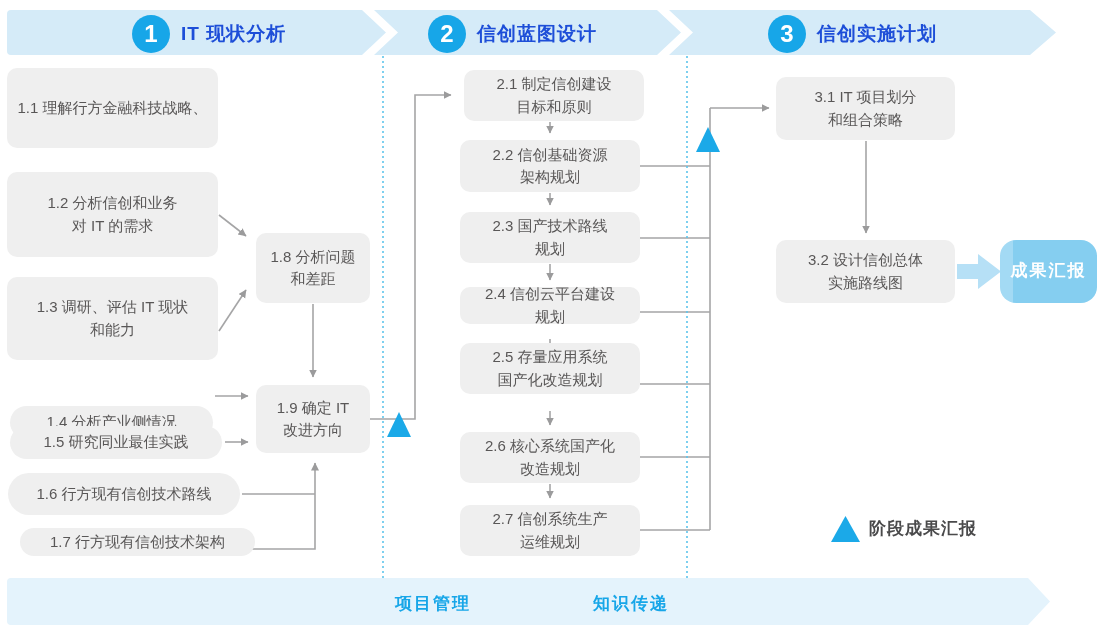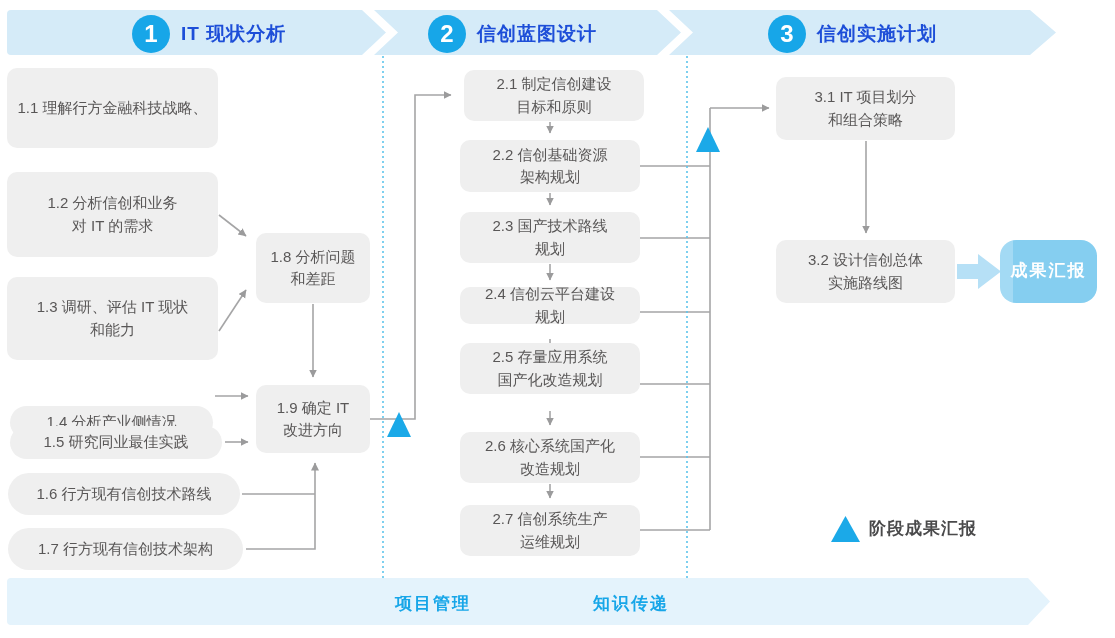--- a/index.html
+++ b/index.html
@@ -118,21 +118,21 @@
   </div>
   <div class="gbox pill" style="left:10px;top:374px;width:203px;height:33px;margin-top:32px;">
     <span>1.4 分析产业侧情况</span>
   </div>
   <div class="gbox pill" style="left:10px;top:426px;width:212px;height:33px;">
     <span>1.5 研究同业最佳实践</span>
   </div>
   <div class="gbox pill" style="left:8px;top:473px;width:232px;height:42px;">
     <span>1.6 行方现有信创技术路线</span>
   </div>
-  <div class="gbox pill" style="left:8px;top:528px;width:235px;height:42px;text-align:center;">
+  <div class="gbox pill" style="left:20px;top:528px;width:235px;height:28px;text-align:center;">
     <span>1.7 行方现有信创技术架构</span>
   </div>
   <div class="gbox" style="left:256px;top:233px;width:114px;height:70px;">
     <span>1.8 分析问题</span>
     <span>和差距</span>
   </div>
   <div class="gbox" style="left:256px;top:385px;width:114px;height:68px;">
     <span>1.9 确定 IT</span>
     <span>改进方向</span>
   </div>

